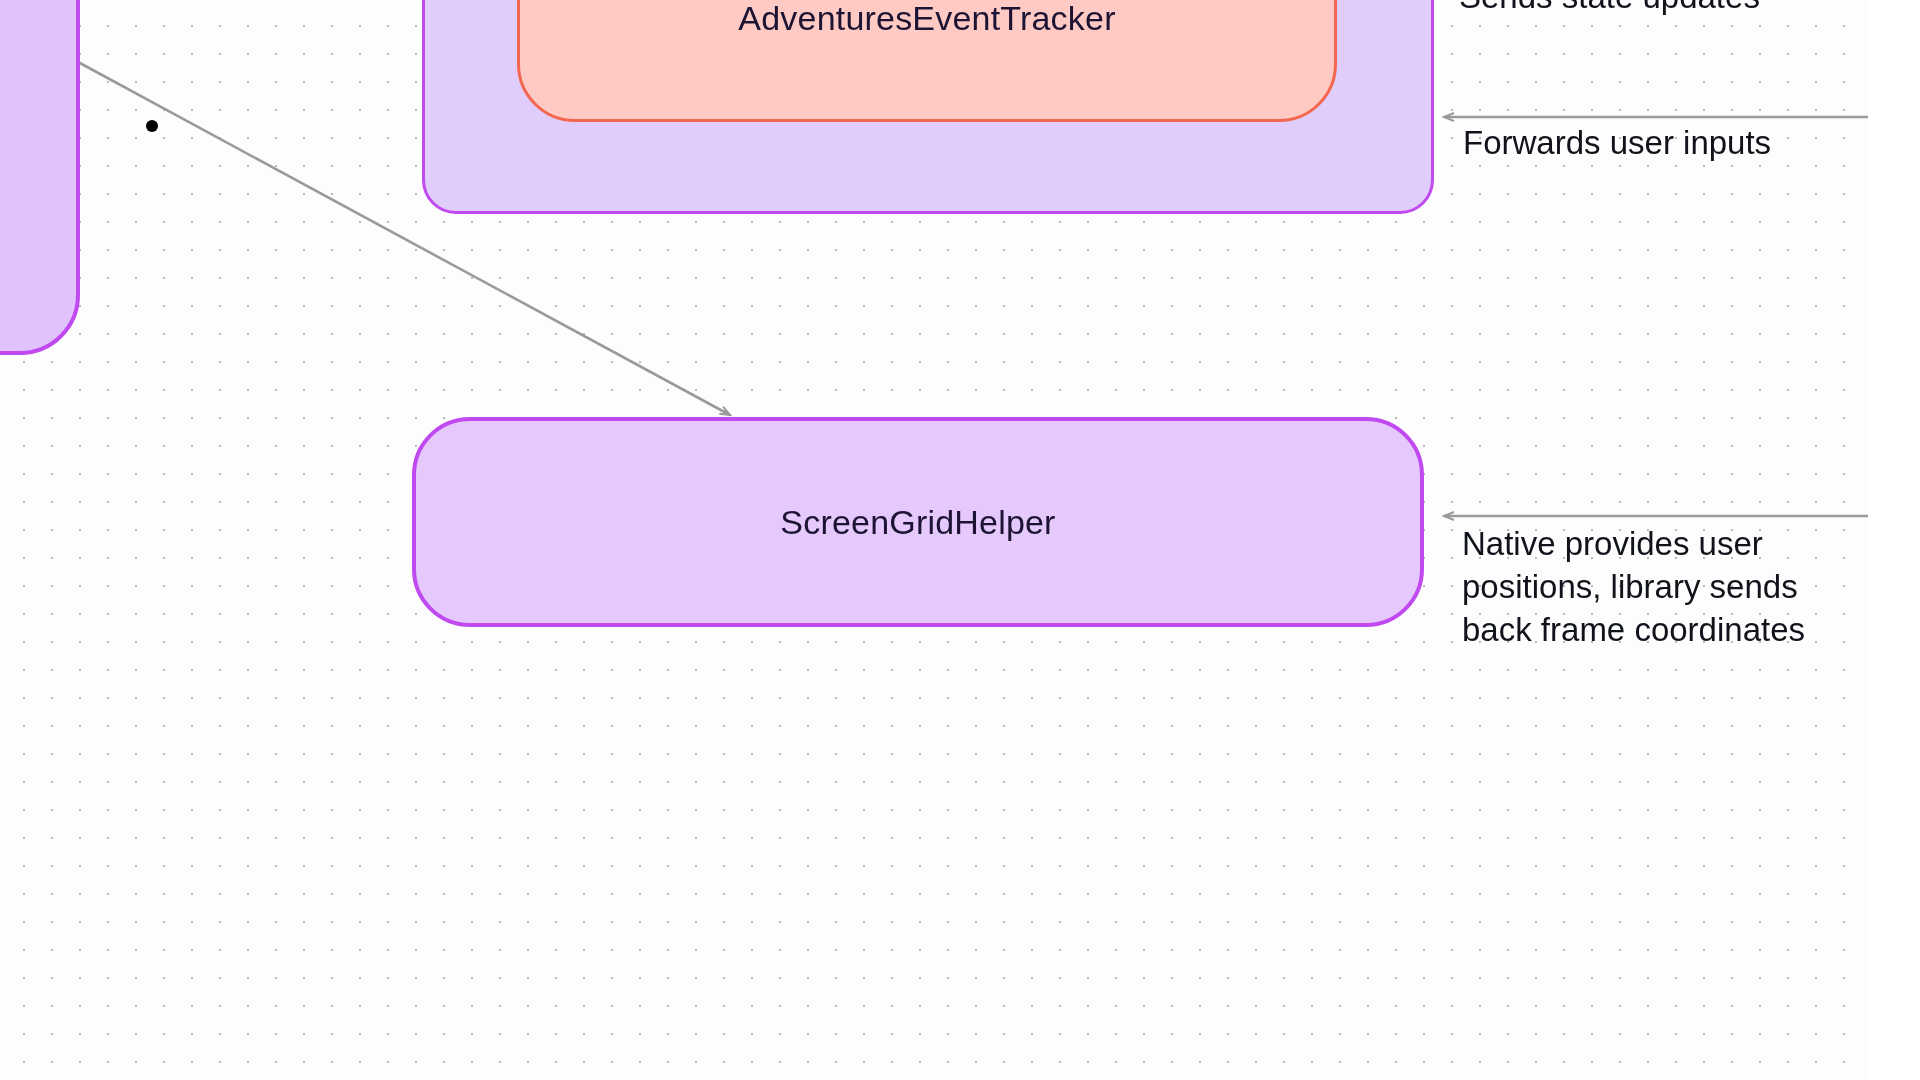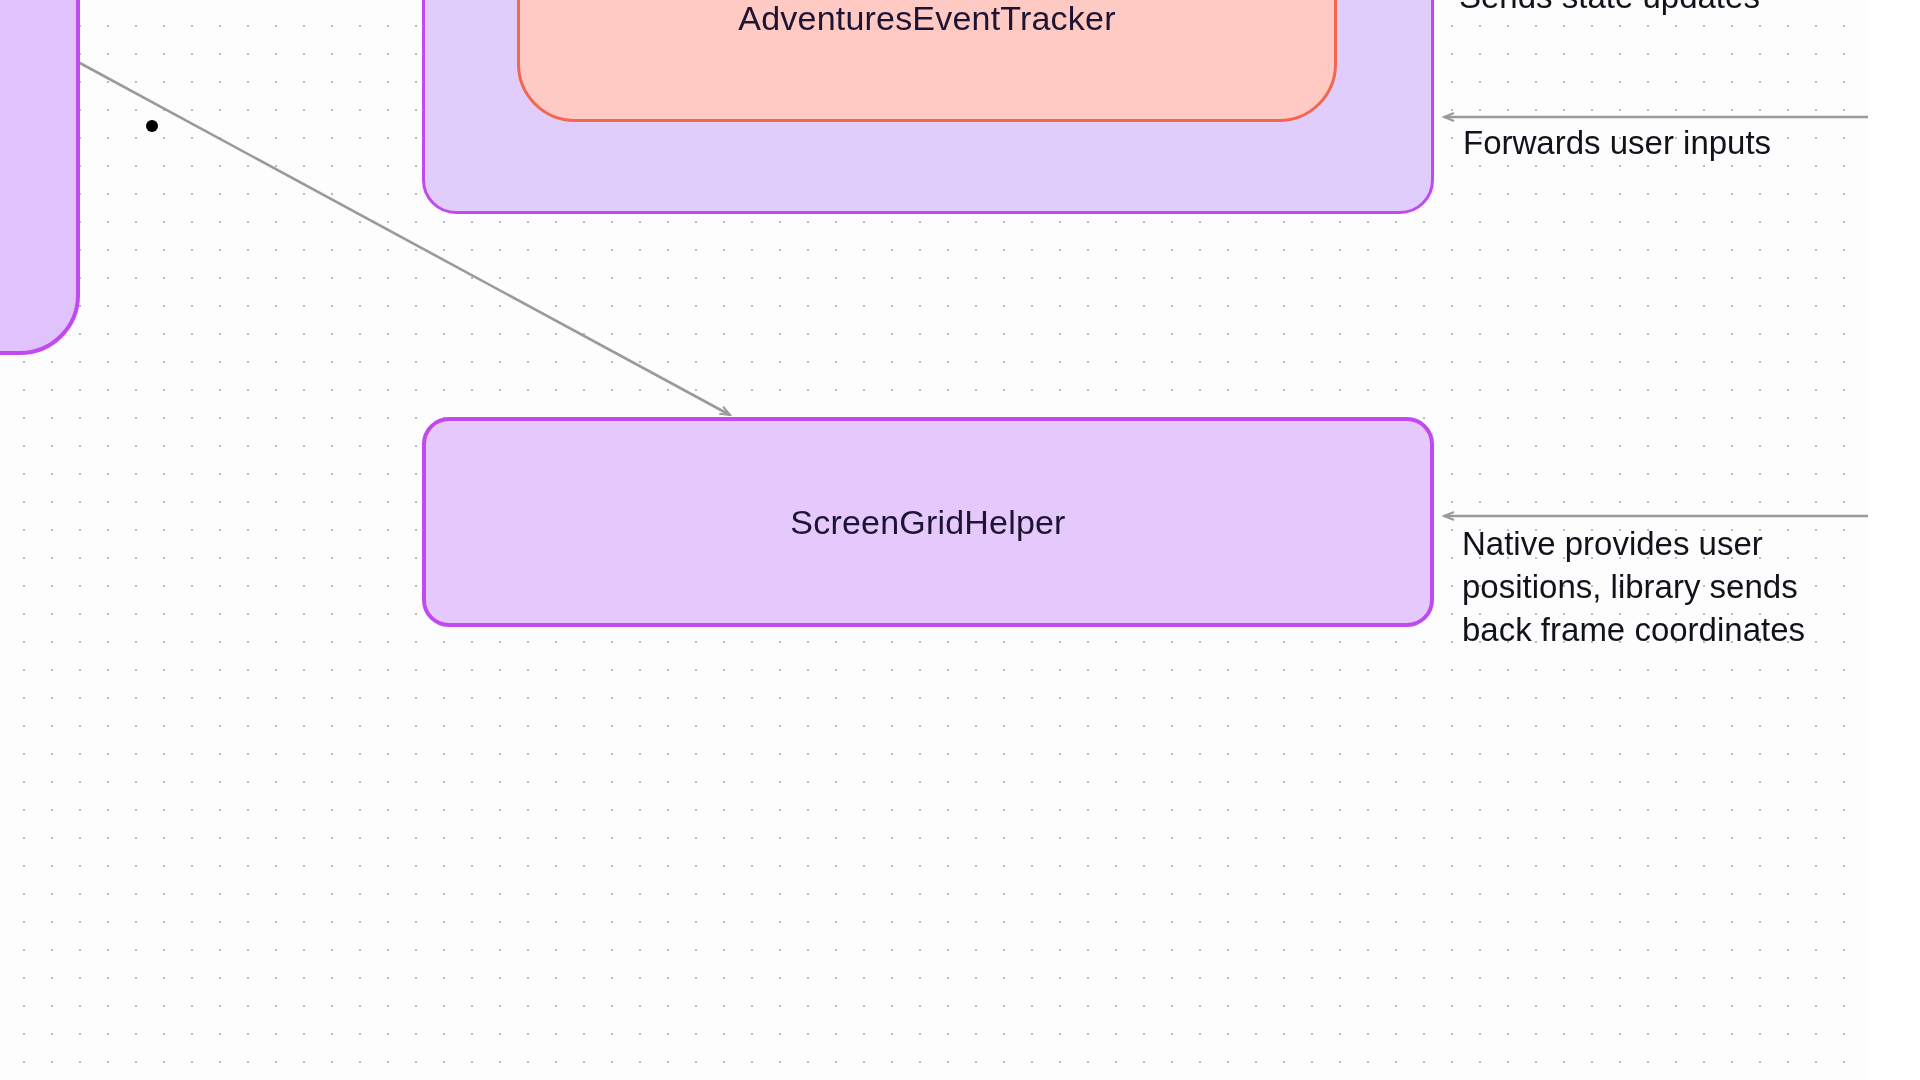--- a/index.html
+++ b/index.html
@@ -79,25 +79,24 @@
     border: 4px solid #c04af0;
   }
 
   #node-event-tracker {
     left: 517px;
     top: -86px;
     width: 820px;
     height: 208px;
   }
   #node-grid-helper {
-    left: 422px;
+    left: 412px;
     top: 417px;
     width: 1012px;
     height: 210px;
-    border-radius: 27px;
   }
 
   
   .edge-label {
     position: absolute;
     color: #11131a;
     font-size: 33px;
     line-height: 1.30;
     white-space: pre-line;
   }

